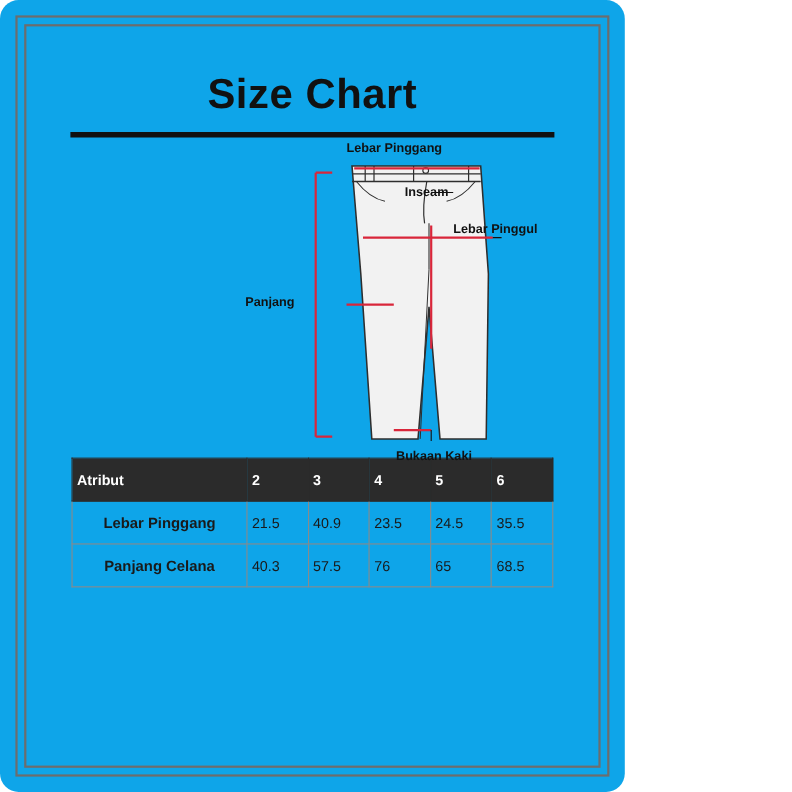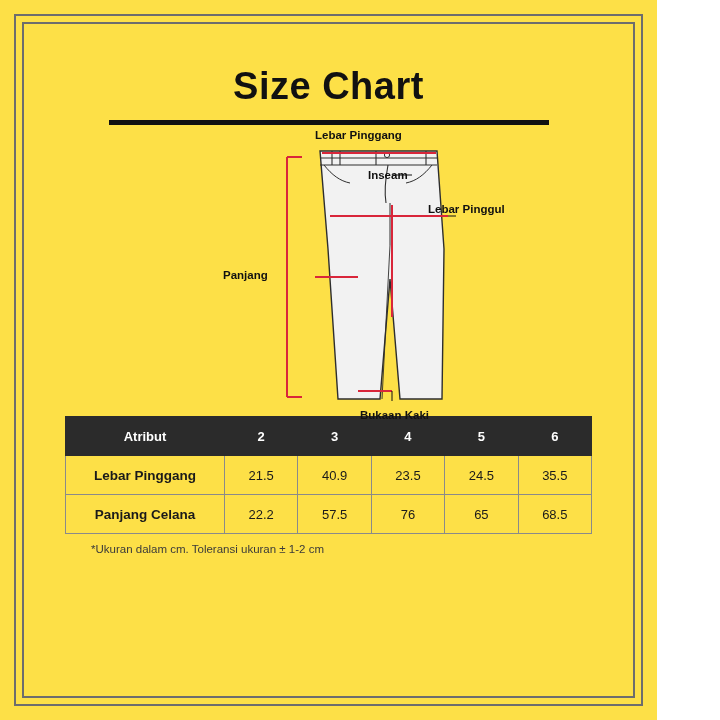--- a/index.html
+++ b/index.html
@@ -10,24 +10,25 @@
   body {
     width: 720px;
     height: 720px;
     font-family: "Liberation Sans", sans-serif;
     color: #1a1a1a;
     overflow: hidden;
   }
 
   .page {
     position: relative;
-    width: 657px;
+    width: 568px;
     height: 720px;
-    background: #fde047;
+    background: #0ea5e9;
     box-sizing: border-box;
+    border-radius: 17px;
   }
 
   
   .frame-outer {
     position: absolute;
     left: 14px;
     top: 14px;
     right: 14px;
     bottom: 14px;
     border: 2px solid #6d6d6d;
@@ -83,39 +84,39 @@
 
   .lbl {
     position: absolute;
     font-size: 11.5px;
     font-weight: bold;
     color: #111111;
     white-space: nowrap;
   }
   .lbl-lebar-pinggang { left: 275px; top: 0px; }
   .lbl-inseam         { left: 328px; top: 40px; }
-  .lbl-lebar-pinggul  { left: 372px; top: 74px; margin-left: 16px; }
+  .lbl-lebar-pinggul  { left: 372px; top: 74px; }
   .lbl-panjang        { left: 183px; top: 140px; }
   .lbl-bukaan-kaki    { left: 320px; top: 280px; }
 
   
   .table-wrap {
     margin-top: 2px;
     padding: 0 25px;
   }
   table.size-table {
     border-collapse: collapse;
     width: 100%;
     table-layout: fixed;
   }
   table.size-table th,
   table.size-table td {
     border: 1px solid #8a8a8a;
     height: 38px;
-    text-align: center;
+    text-align: left;
     font-size: 13px;
     color: #1a1a1a;
     padding: 0 4px;
   }
   table.size-table thead th {
     background: #2b2b2b;
     color: #ffffff;
     font-weight: bold;
     border: 1px solid #2b2b2b;
     font-size: 13px;
@@ -227,26 +228,25 @@
           <tr>
             <td>Lebar Pinggang</td>
             <td>21.5</td>
             <td>40.9</td>
             <td>23.5</td>
             <td>24.5</td>
             <td>35.5</td>
           </tr>
           <tr>
             <td>Panjang Celana</td>
-            <td>22.2</td>
+            <td>40.3</td>
             <td>57.5</td>
             <td>76</td>
             <td>65</td>
             <td>68.5</td>
           </tr>
         </tbody>
       </table>
 
-      <div class="note">*Ukuran dalam cm. Toleransi ukuran ± 1-2 cm</div>
     </div>
 
   </div>
 </div>
 
 </body></html>

